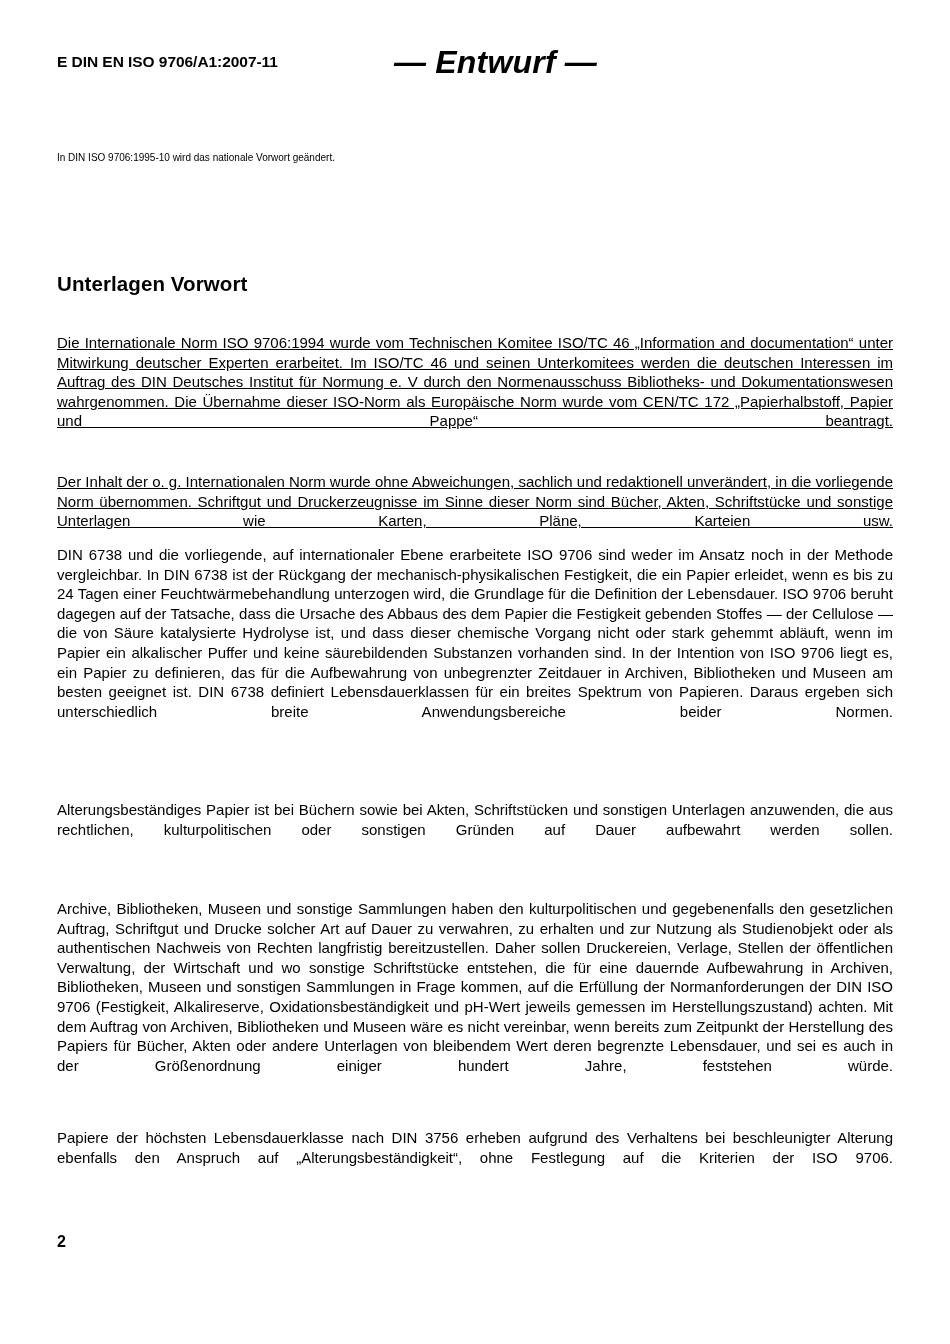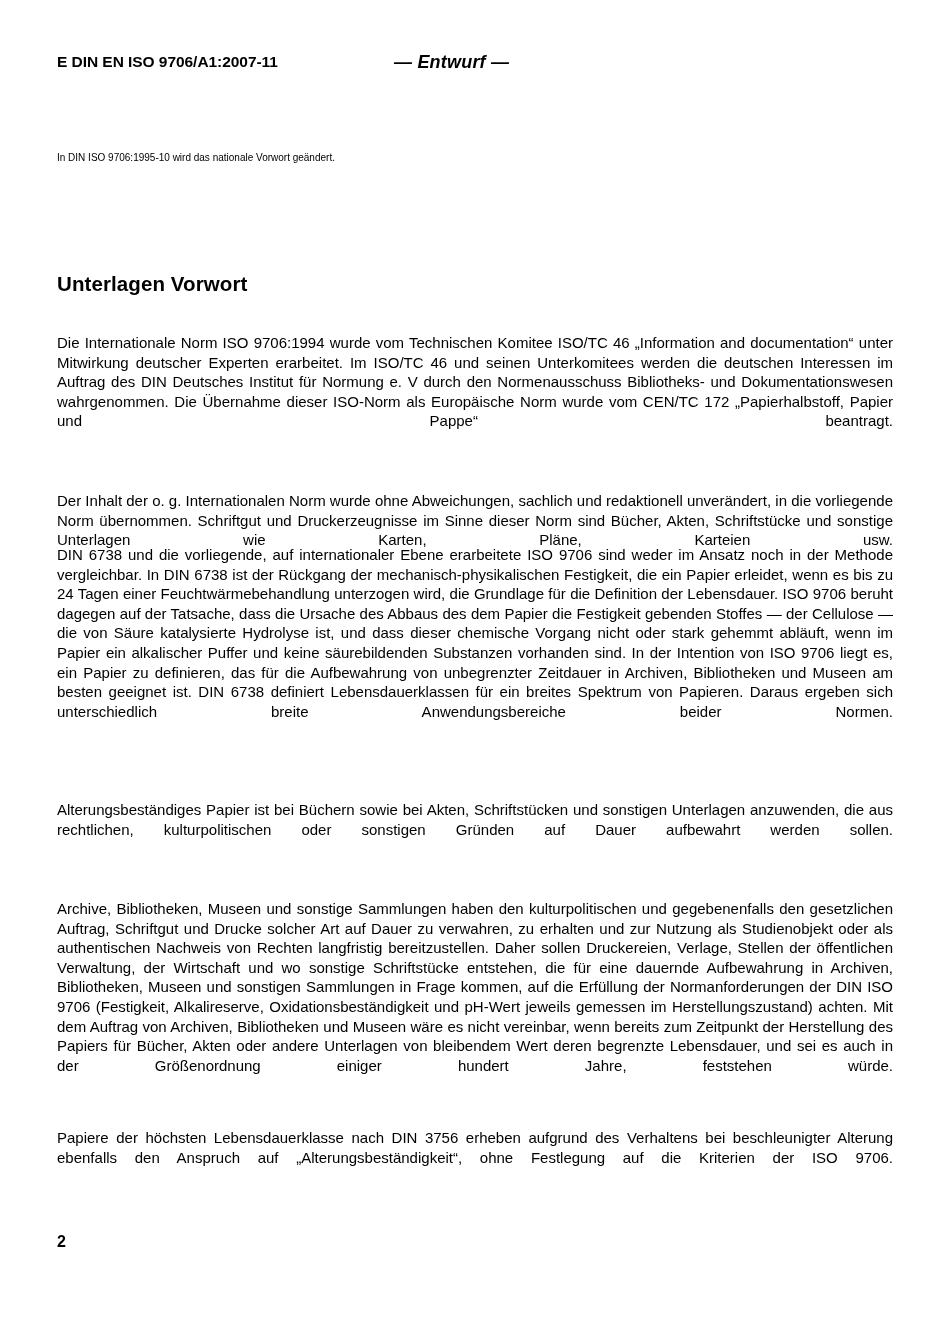--- a/index.html
+++ b/index.html
@@ -42,21 +42,21 @@
     font-weight: bold;
     letter-spacing: -0.05px;
     white-space: nowrap;
     line-height: 20px;
   }
 
   .header-draft-mark {
     position: absolute;
     left: 337px;
     top: -3px;
-    font-size: 18px;
+    font-size: 32px;
     font-weight: bold;
     font-style: italic;
     white-space: nowrap;
     line-height: 26px;
     letter-spacing: 0.2px;
   }
 
   
   .content {
     position: absolute;
@@ -90,22 +90,22 @@
     left: 0;
     width: 836px;
     font-size: 15px;
     line-height: 19.6px;
     text-align: justify;
     text-justify: inter-word;
     hyphens: none;
   }
 
   
-  .para-1 { top: 318px; }
-  .para-2 { top: 476px; }
+  .para-1 { top: 318px; text-decoration: underline; }
+  .para-2 { top: 457px; text-decoration: underline; }
   .para-3 { top: 530px; }
   .para-4 { top: 785px; }
   .para-5 { top: 887px; margin-top: 12px; }
   .para-6 { top: 1113px; }
 
   
   .para::after {
     content: "";
     display: inline-block;
     width: 100%;

